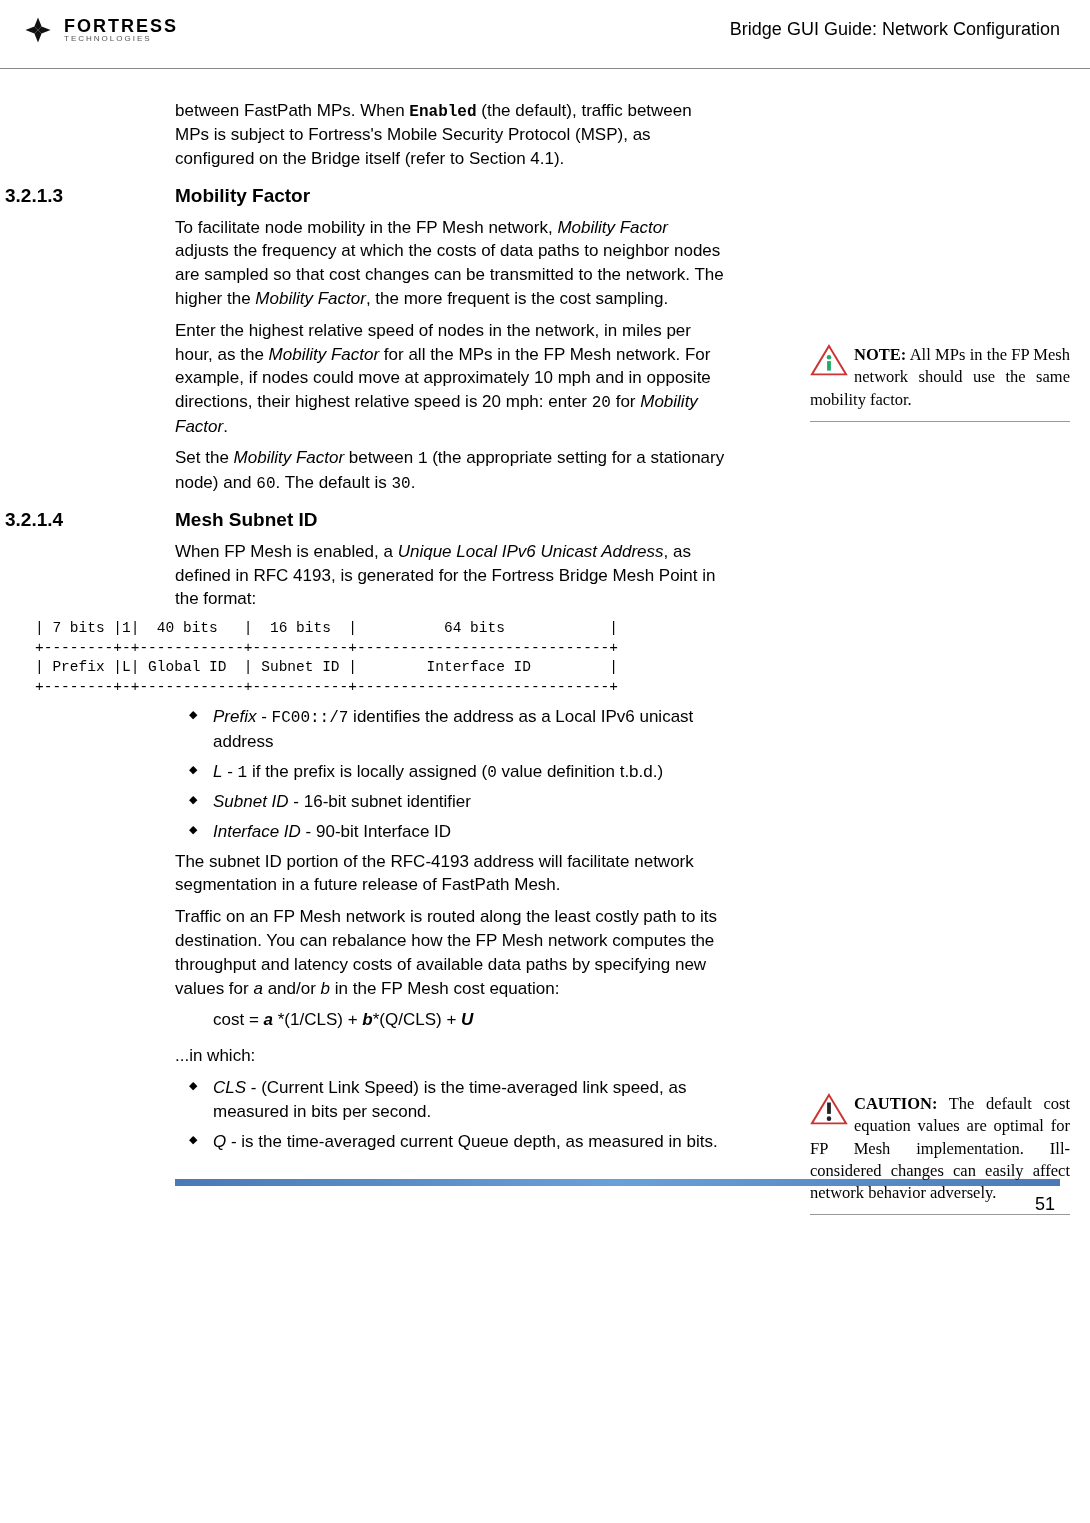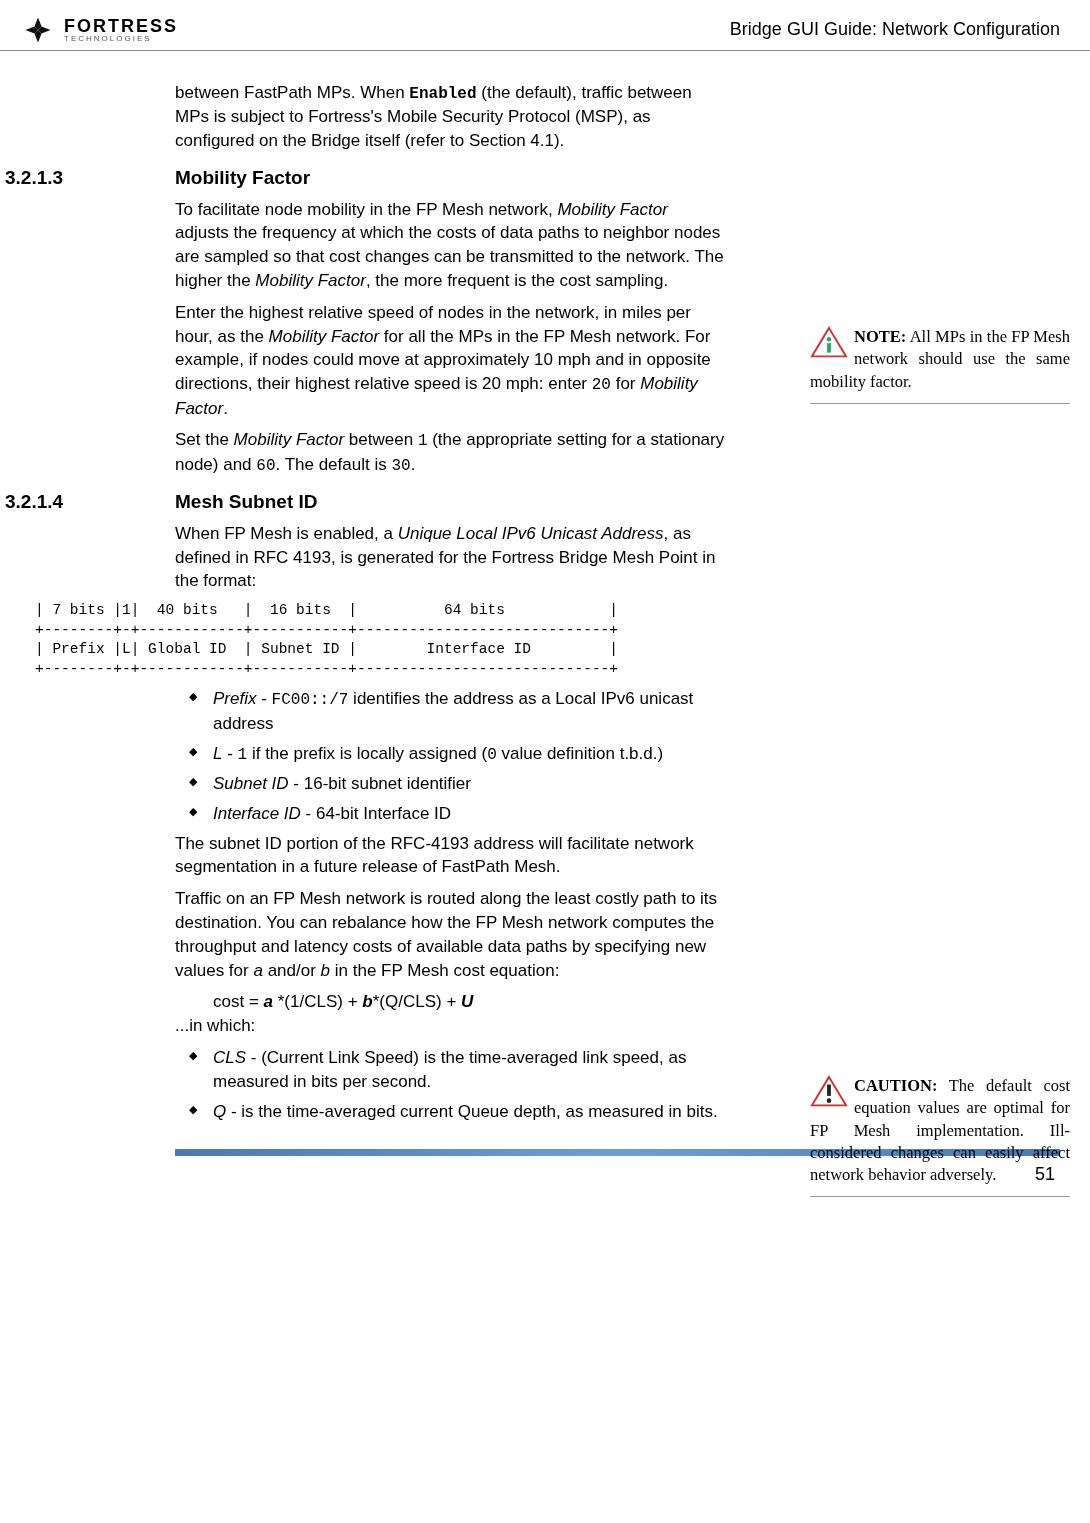--- a/index.html
+++ b/index.html
@@ -10,21 +10,21 @@
       width: 1090px;
       background: #fff;
       color: #000;
       position: relative;
       padding-bottom: 40px;
     }
     .header {
       display: flex;
       align-items: center;
       justify-content: space-between;
-      padding: 12px 30px 2px 20px;
+      padding: 12px 30px 20px 20px;
       border-bottom: 1px solid #888;
     }
     .logo-area {
       display: flex;
       align-items: center;
       gap: 8px;
     }
     .logo-icon {
       width: 36px;
       height: 36px;
@@ -75,21 +75,21 @@
     .bullet-list li::before {
       content: "◆";
       position: absolute;
       left: -4px;
       top: 2px;
       font-size: 11px;
     }
     .italic { font-style: italic; }
     .bold-it { font-style: italic; font-weight: bold; }
     .bold { font-weight: bold; }
-    .indented-eq { margin-left: 38px; margin-bottom: 0; }
+    .indented-eq { margin-left: 38px; margin-bottom: 12px; }
     .note-box {
       position: absolute;
       right: 20px;
       width: 260px;
       font-family: Georgia, serif;
       font-size: 16.5px;
       line-height: 1.35;
       text-align: justify;
     }
     .note-box .divider {
@@ -166,21 +166,21 @@
       <span>When FP Mesh is enabled, a </span><span class="italic">Unique Local IPv6 Unicast Address</span><span>, as defined in RFC 4193, is generated for the Fortress Bridge Mesh Point in the format:</span>
     </p>
     <div class="mono-block">| 7 bits |1|  40 bits   |  16 bits  |          64 bits            |
 +--------+-+------------+-----------+-----------------------------+
 | Prefix |L| Global ID  | Subnet ID |        Interface ID         |
 +--------+-+------------+-----------+-----------------------------+</div>
     <ul class="bullet-list">
       <li><span class="italic">Prefix</span><span> - </span><span class="mono">FC00::/7</span><span> identifies the address as a Local IPv6 unicast address</span></li>
       <li><span class="italic">L</span><span> - </span><span class="mono">1</span><span> if the prefix is locally assigned (</span><span class="mono">0</span><span> value definition t.b.d.)</span></li>
       <li><span class="italic">Subnet ID</span><span> - 16-bit subnet identifier</span></li>
-      <li><span class="italic">Interface ID</span><span> - 64-bit Interface ID</span></li>
+      <li><span class="italic">Interface ID</span><span> - 90-bit Interface ID</span></li>
     </ul>
     <p class="para">The subnet ID portion of the RFC-4193 address will facilitate network segmentation in a future release of FastPath Mesh.</p>
 
     <p class="para">
       <span>Traffic on an FP Mesh network is routed along the least costly path to its destination. You can rebalance how the FP Mesh network computes the throughput and latency costs of available data paths by specifying new values for </span><span class="italic">a</span><span> and/or </span><span class="italic">b</span><span> in the FP Mesh cost equation:</span>
     </p>
     <p class="para indented-eq">
       <span>cost = </span><span class="bold-it">a</span><span> *(1/CLS) + </span><span class="bold-it">b</span><span>*(Q/CLS) + </span><span class="bold-it">U</span>
     </p>
     <p class="para">...in which:</p>

